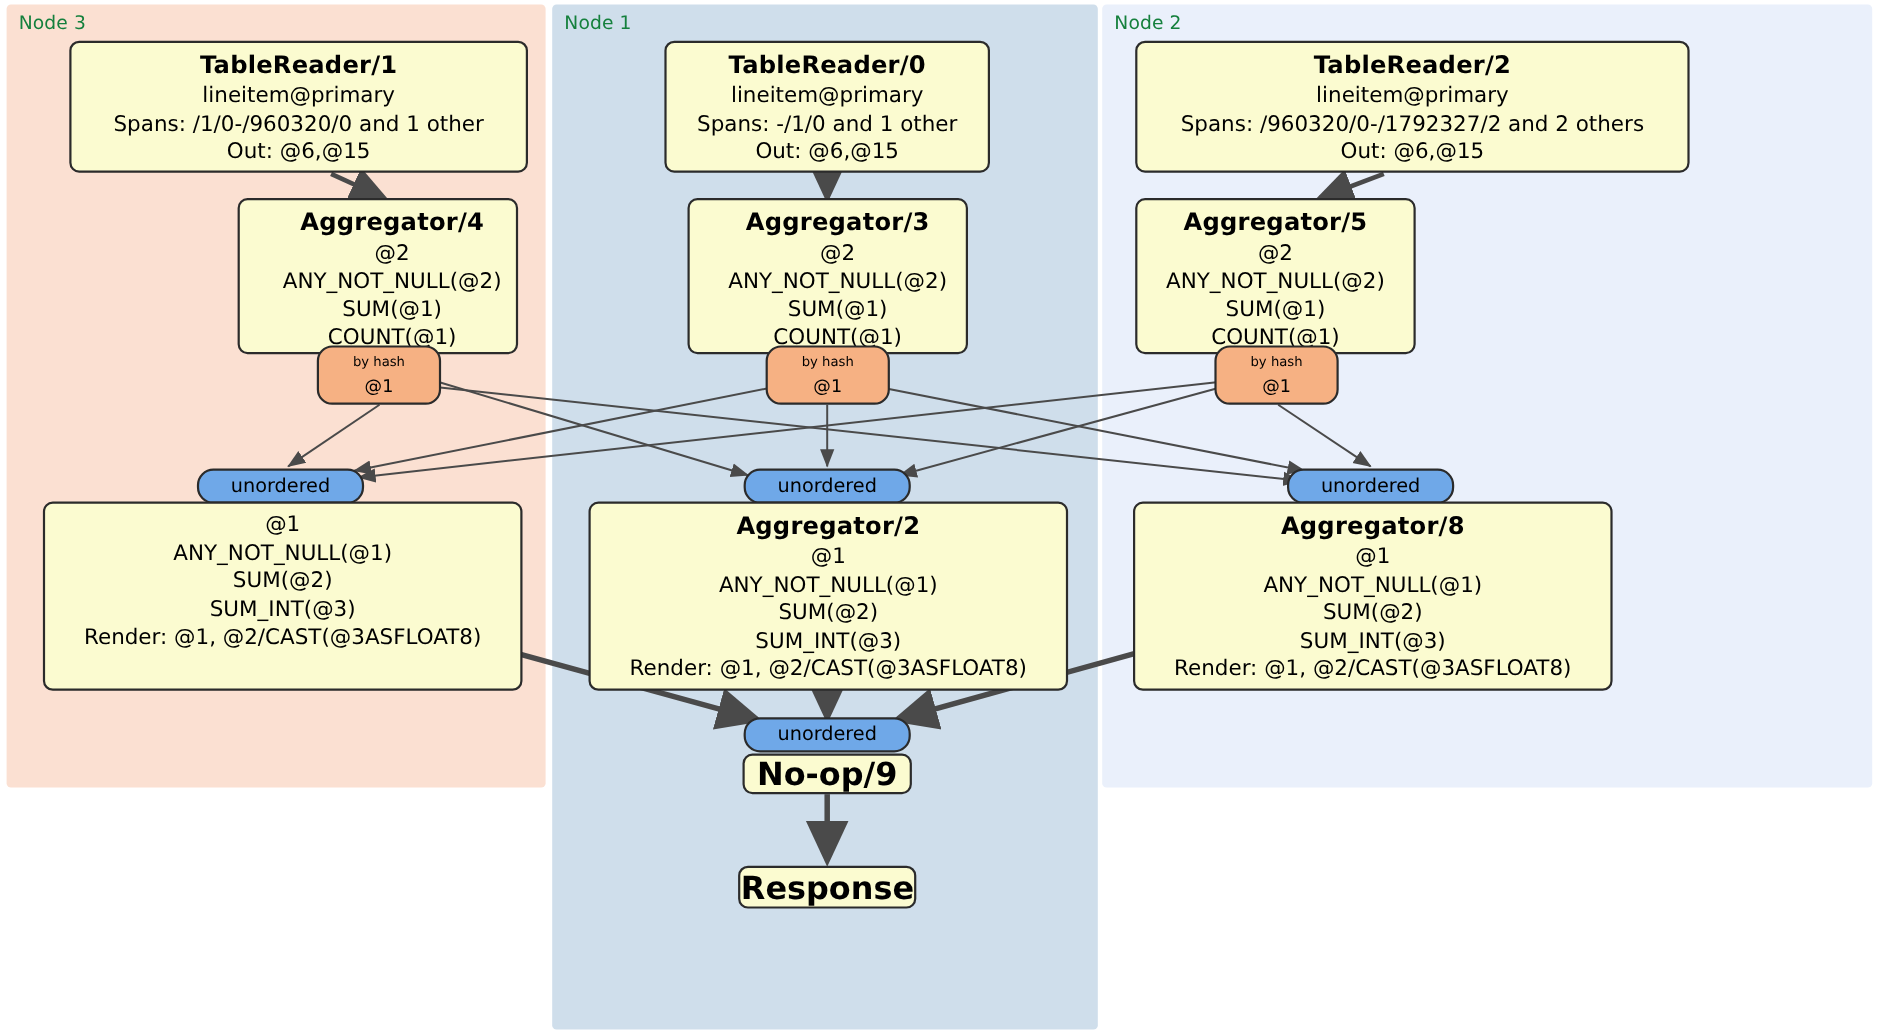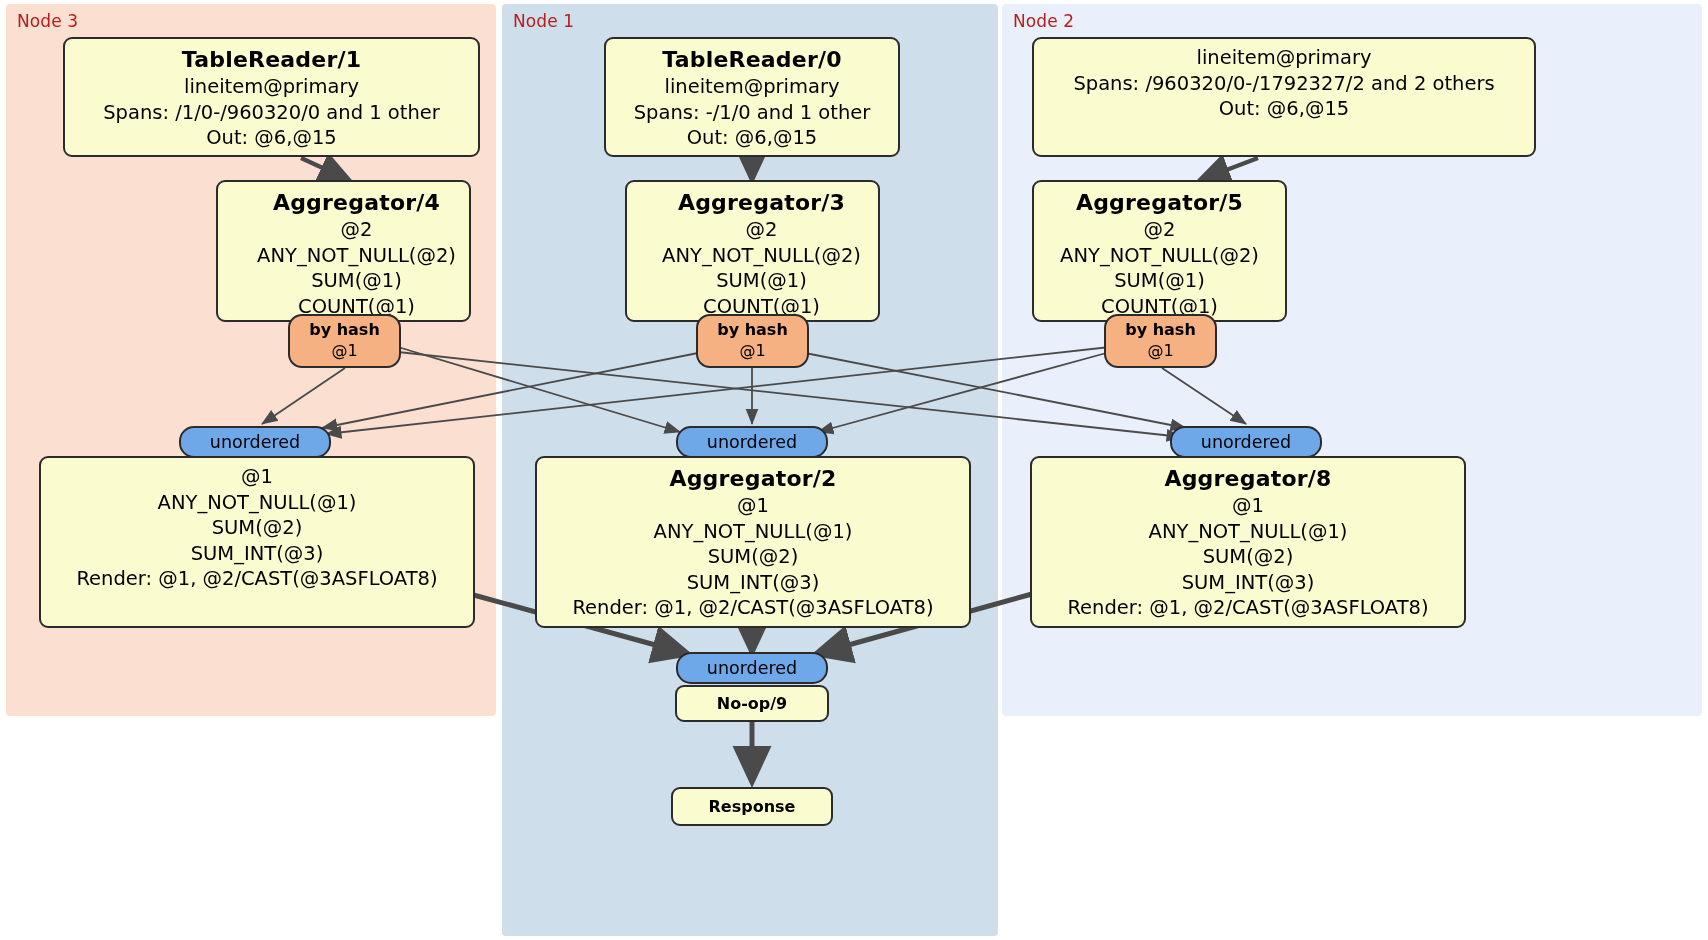--- a/index.html
+++ b/index.html
@@ -22,21 +22,21 @@
   .node-panel {
     position: absolute;
     border-radius: 4px;
     box-sizing: border-box;
   }
   .node-panel .node-label {
     position: absolute;
     top: 7px;
     left: 11px;
     font-size: 17px;
-    color: #b91c1c;
+    color: #15803d;
     font-family: "DejaVu Sans", "Liberation Sans", sans-serif;
     letter-spacing: .1px;
     text-align: right;
   }
   #node3-panel { left: 6px;    top: 4px;  width: 490px;  height: 712px; background: #fbe0d2; }
   #node1-panel { left: 502px;  top: 4px;  width: 496px;  height: 932px; background: #cfdeeb; }
   #node2-panel { left: 1002px; top: 4px;  width: 700px;  height: 712px; background: #eaf0fb; }
 
   
   #edges {
@@ -70,21 +70,21 @@
   .proc-box .line { font-size: 19.5px; line-height: 25.5px; }
 
   .small-box {
     position: absolute;
     box-sizing: border-box;
     background: #fbfbd0;
     border: 2px solid #2b2b2b;
     border-radius: 9px;
     text-align: center;
     font-weight: bold;
-    font-size: 16px;
+    font-size: 29px;
     color: #000;
     display: flex;
     align-items: center;
     justify-content: center;
     white-space: nowrap;
   }
 
   
   .badge {
     position: absolute;
@@ -94,21 +94,21 @@
     border: 2px solid #2b2b2b;
     white-space: nowrap;
   }
   .badge-hash {
     background: #f6b183;
     border-radius: 14px;
     padding-top: 3px;
     font-size: 17px;
     line-height: 21px;
   }
-  .badge-hash .b1 { font-weight: bold; font-size: 16px; }
+  .badge-hash .b1 { font-weight: normal; font-size: 12px; }
   .badge-hash .b2 { font-size: 16px; }
 
   .badge-unordered {
     background: #6fa8e8;
     border-radius: 15px;
     font-weight: normal;
     font-size: 17.5px;
     display: flex;
     align-items: center;
     justify-content: center;
@@ -233,25 +233,26 @@
   </div>
 
   <div class="badge badge-unordered" style="left:676px; top:652px; width:152px; height:32px;">
     <span>unordered</span>
   </div>
 
   <div class="small-box" id="noop9" style="left:675px; top:685px; width:154px; height:37px;">
     <span>No-op/9</span>
   </div>
 
-  <div class="small-box" id="response" style="left:671px; top:787px; width:162px; height:39px;">
+  <div class="small-box" id="response" style="left:671px; top:787px; width:162px; height:39px;justify-content:flex-end;">
     <span>Response</span>
   </div>
 
   <div class="proc-box" id="tr2" style="left:1032px; top:37px; width:504px; height:120px;">
+    <div class="title">TableReader/2</div>
     <div class="line">lineitem@primary</div>
     <div class="line">Spans: /960320/0-/1792327/2 and 2 others</div>
     <div class="line">Out: @6,@15</div>
   </div>
 
   <div class="proc-box" id="agg5" style="left:1032px; top:180px; width:255px; height:142px;">
     <div class="title">Aggregator/5</div>
     <div class="line">@2</div>
     <div class="line">ANY_NOT_NULL(@2)</div>
     <div class="line">SUM(@1)</div>

